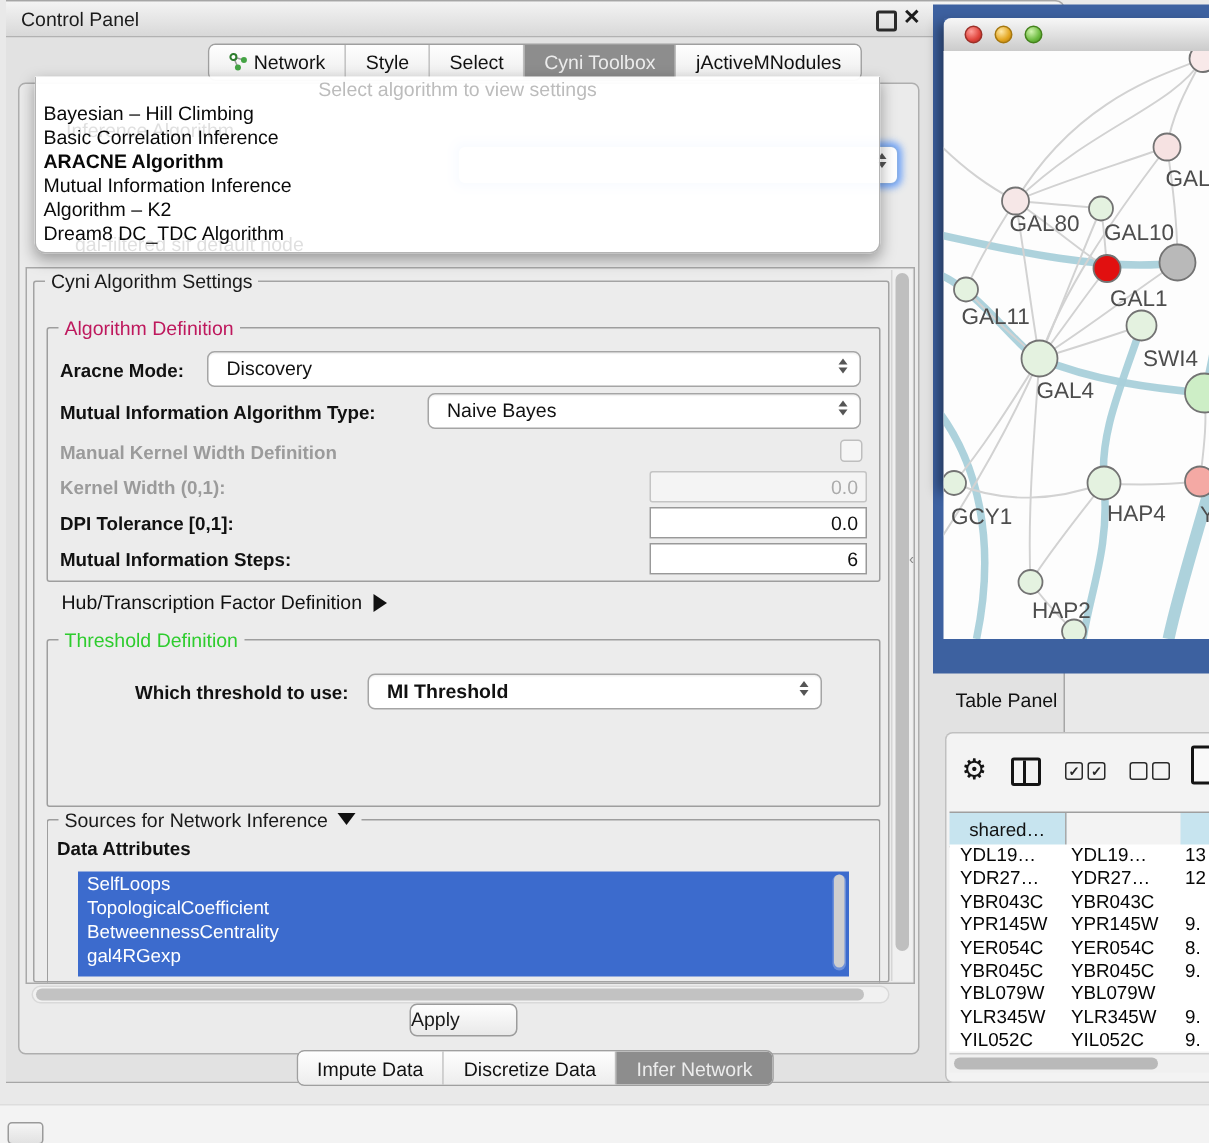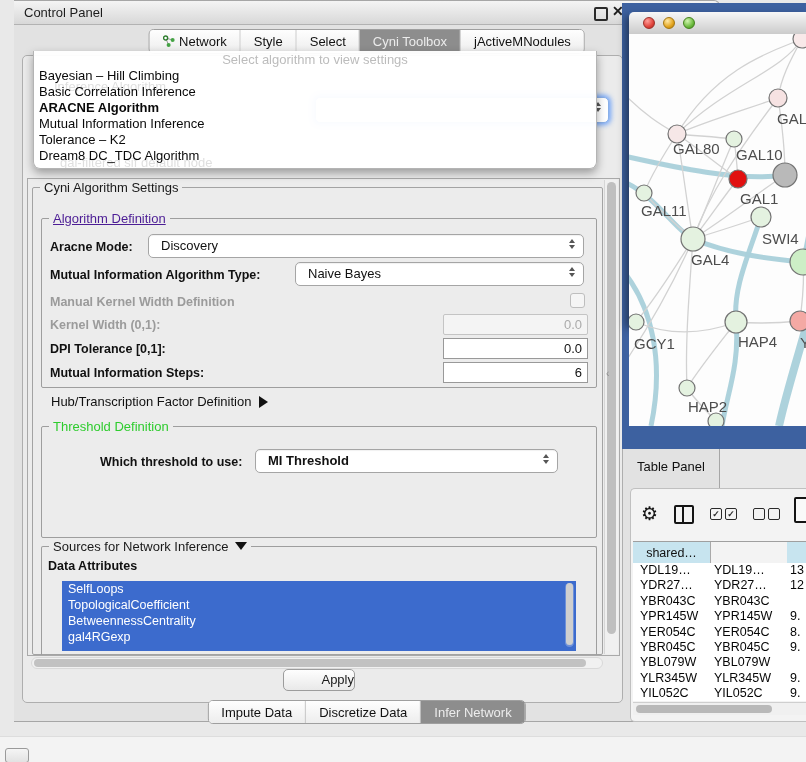--- a/index.html
+++ b/index.html
@@ -1,21 +1,21 @@
 <!DOCTYPE html>
 <html><head>
 <meta charset="utf-8">
 <style>
   html,body{margin:0;padding:0;}
   #app{position:relative;width:806px;height:762px;overflow:hidden;background:#e9e9e9;
        font-family:"Liberation Sans",sans-serif;color:#1a1a1a;-webkit-font-smoothing:antialiased;}
   .abs{position:absolute;}
 
   
-  #control-window{left:14px;top:8;width:706px;height:722px;background:#e2e2e2;
+  #control-window{left:4px;top:8;width:706px;height:722px;background:#e2e2e2;
     border:1px solid #a6a6a6;border-left:none;border-radius:0 6px 0 0;box-sizing:border-box;}
   #cp-titlebar{left:0;top:0;width:100%;height:23px;
     background:linear-gradient(#f4f4f4,#d8d8d8);border-bottom:1px solid #b2b2b2;border-radius:0 6px 0 0;}
   #cp-title{left:10px;top:4px;font-size:13px;color:#1c1c1c;}
   #cp-float{left:580px;top:6px;width:10px;height:10px;border:2px solid #2a2a2a;border-radius:2px;}
   #cp-close{left:598px;top:2px;font-size:14px;font-weight:bold;color:#1c1c1c;}
 
   
   #cp-tabbar{left:50%;top:28px;transform:translateX(-50%);display:flex;height:23px;
     border:1px solid #9f9f9f;border-radius:5px;background:#fdfdfd;overflow:hidden;}
@@ -48,21 +48,21 @@
   
   #settings-viewport{left:4px;top:122px;width:593px;height:478px;background:#ececec;
     border:1px solid #a9a9a9;box-sizing:border-box;overflow:hidden;}
   .vscroll{right:1px;top:1px;width:13px;height:474px;background:#f0f0f0;border-left:1px solid #d6d6d6;}
   .vscroll .thumb{position:absolute;left:2px;top:2px;width:9px;height:452px;background:#bfbfbf;border-radius:5px;}
   .list-vscroll{position:absolute;right:2px;top:2px;width:9px;height:64px;background:rgba(255,255,255,.25);border-radius:5px;}
   .list-vscroll .thumb{position:absolute;left:1px;top:0;width:7px;height:62px;background:#cfcfcf;border-radius:4px;}
 
   .grp{position:absolute;border:1px solid #9e9e9e;border-radius:2px;}
   .gt{position:absolute;top:-8px;left:7px;background:#ececec;padding:0 4px;font-size:13px;white-space:nowrap;}
-  .gt.blue{color:#4c1d95;text-decoration:underline;}
+  .gt.blue{color:#be185d;}
   .gt.green{color:#2ecc2e;}
 
   #grp-outer{left:4px;top:8px;width:569px;height:466px;border-color:#a3a3a3;}
   #grp-algdef{left:8px;top:30px;width:554px;height:168px;}
   #grp-threshold{left:8px;top:238px;width:554px;height:110px;}
   #grp-mithr{left:10px;top:62px;width:534px;height:44px;}
   #grp-sources{left:8px;top:358px;width:554px;height:120px;border-bottom:none;}
 
   .lbl{position:absolute;font-size:12.5px;font-weight:bold;color:#111;white-space:nowrap;}
   .lbl.dis{color:#9b9b9b;}
@@ -84,21 +84,21 @@
   .tri-down{display:inline-block;width:0;height:0;border-left:6px solid transparent;border-right:6px solid transparent;
     border-top:8px solid #111;vertical-align:1px;margin-left:6px;}
 
   #attr-list{position:absolute;left:20px;top:34px;width:514px;height:70px;background:#3c6bcd;overflow:hidden;}
   .attr-item{font-size:12.5px;color:#fff;height:16px;line-height:16px;padding-left:6px;white-space:nowrap;}
 
   #hscroll{left:8px;top:601px;width:572px;height:12px;background:#f1f1f1;border:1px solid #d9d9d9;border-radius:6px;box-sizing:border-box;}
   #hscroll .thumb{position:absolute;left:2px;top:1px;width:552px;height:8px;background:#c2c2c2;border-radius:4px;}
 
   #apply-btn{left:260px;top:613px;width:72px;height:22px;background:linear-gradient(#fefefe,#e9e9e9);
-    border:1px solid #9c9c9c;border-radius:5px;font-size:13px;text-align:right;line-height:20px;box-sizing:border-box;padding-left:32px;}
+    border:1px solid #9c9c9c;border-radius:5px;font-size:13px;text-align:left;line-height:20px;box-sizing:border-box;}
 
   #bottom-tabbar{left:50%;top:699px;transform:translateX(-50%);display:flex;height:22px;
     border:1px solid #9f9f9f;border-radius:5px;background:#fdfdfd;overflow:hidden;}
 
   
   #blue-desktop{left:622px;top:3px;width:184px;height:446px;background:#3d61a0;}
   #net-window{left:629px;top:12px;width:177px;height:312px;box-shadow:-3px 4px 8px rgba(0,0,0,.45);}
   #net-titlebar{left:0;top:0;width:100%;height:22px;background:linear-gradient(#f7f7f7,#cbcbcb);
     border-bottom:1px solid #999;border-radius:5px 0 0 0;}
   .light{position:absolute;top:5px;width:12px;height:12px;border-radius:50%;}
@@ -190,21 +190,21 @@
           </span>
       </div>
 
       <div id="algo-popup" class="abs">
         <div id="popup-placeholder">Select algorithm to view settings</div>
         <div id="popup-items">
             <div class="pop-item">Bayesian – Hill Climbing</div>
             <div class="pop-item">Basic Correlation Inference</div>
             <div class="pop-item bold">ARACNE Algorithm</div>
             <div class="pop-item">Mutual Information Inference</div>
-            <div class="pop-item">Tolerance – K2</div>
+            <div class="pop-item">Algorithm – K2</div>
             <div class="pop-item">Dream8 DC_TDC Algorithm</div>
           </div>
         <span class="ghost" id="ghost-1">Inference Algorithm</span>
         <span class="ghost" id="ghost-2">gal-filtered sif default node</span>
       </div>
 
       <div id="settings-viewport" class="abs">
 
         <div id="grp-outer" class="grp">
           <span class="gt">Cyni Algorithm Settings</span>

